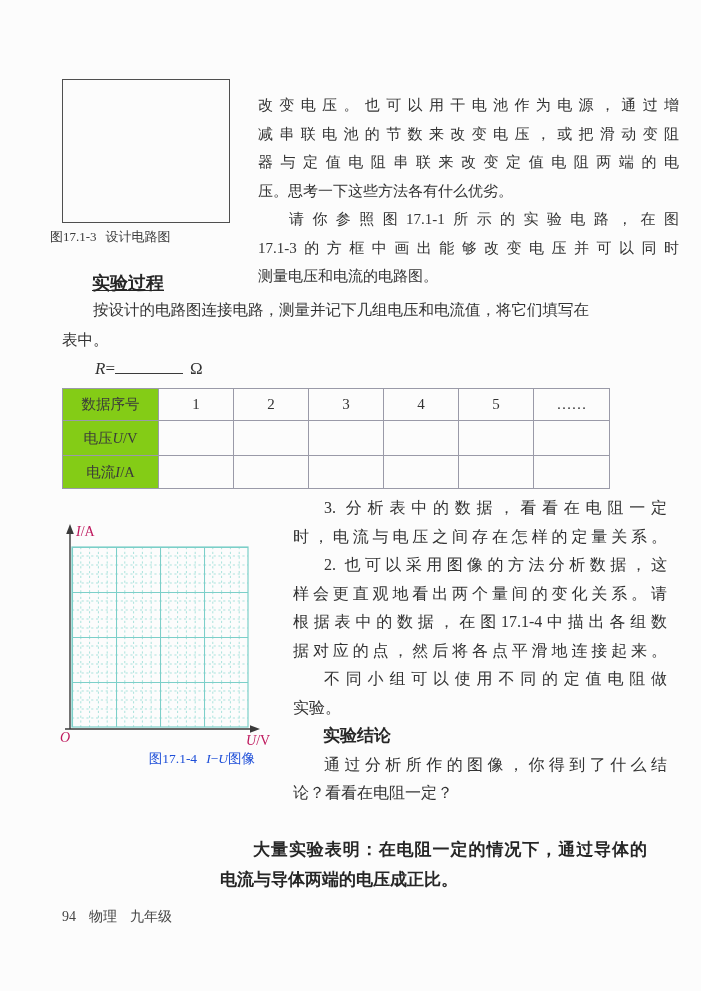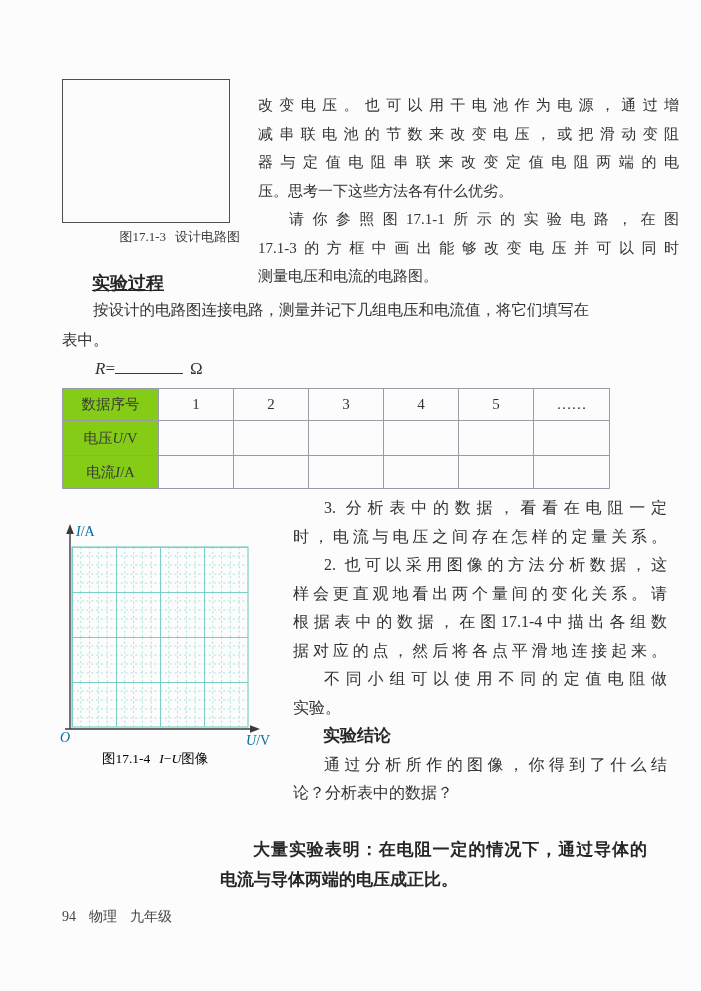--- a/index.html
+++ b/index.html
@@ -9,21 +9,21 @@
     font-family:"Liberation Serif","DejaVu Serif",serif;
   }
   .abs{position:absolute;}
   .line{display:block;}
   .fill{text-align:justify;text-align-last:justify;}
   .ind{text-indent:31px;}
   i.sym{font-style:italic;font-family:"Liberation Serif",serif;}
 
   
   #figure-box{left:62px;top:79px;width:166px;height:142px;border:1.5px solid #4f4f4f;background:#fcfcfc;}
-  #figure-caption{left:50px;top:228px;width:190px;text-align:right;font-size:13px;color:#3a3a3a;}
+  #figure-caption{left:50px;top:228px;width:190px;text-align:left;font-size:13px;color:#3a3a3a;}
   .cap-gap{display:inline-block;width:9px;}
 
   
   #intro{left:258px;top:71px;width:421px;font-size:15px;margin-top:20px;}
   #intro .line{height:28.5px;line-height:28.5px;}
 
   
   .sec-heading{font-size:18px;font-weight:bold;color:#262626;text-decoration:underline;}
   #heading-process{left:92px;top:271px;}
 
@@ -42,22 +42,22 @@
   table.dt th,table.dt td{border:1px solid #9a9aa8;padding:0;text-align:center;vertical-align:middle;}
   table.dt th{background:#84cc16;font-weight:normal;font-size:14.5px;color:#3a3a3a;}
   table.dt td{font-size:15px;color:#333;}
 
   
   #plot-svg{left:55px;top:522px;}
   .axis{stroke:#3a3a3a;stroke-width:1.4;}
   .ah{fill:#3a3a3a;stroke:none;}
   .minor{stroke:#a9e2dc;stroke-width:1;stroke-dasharray:2.2 2.6;fill:none;}
   .major{stroke:#7ccfc9;stroke-width:1.1;fill:none;}
-  .glabel{position:absolute;font-size:14px;color:#0369a1;}
-  #graph-caption{left:55px;top:750px;width:200px;text-align:center;font-size:13.5px;color:#000000;}
+  .glabel{position:absolute;font-size:14px;color:#be185d;}
+  #graph-caption{left:55px;top:750px;width:200px;text-align:right;font-size:13.5px;color:#1d4ed8;}
 
   
   #analysis{left:293px;top:494px;width:374px;font-size:16px;}
   #analysis .line{height:28.5px;line-height:28.5px;}
   #analysis .heading-line{font-size:17px;font-weight:bold;color:#262626;padding-left:30px;}
 
   
   #summary{left:220px;top:835px;width:427px;font-size:17px;font-weight:bold;color:#262626;}
   #summary .line{height:29.5px;line-height:29.5px;}
   #summary .ind{text-indent:33px;}
@@ -165,21 +165,21 @@
     <span class="line fill ind">3. 分析表中的数据，看看在电阻一定</span>
     <span class="line fill">时，电流与电压之间存在怎样的定量关系。</span>
     <span class="line fill ind">2. 也可以采用图像的方法分析数据，这</span>
     <span class="line fill">样会更直观地看出两个量间的变化关系。请</span>
     <span class="line fill">根据表中的数据，在图17.1-4中描出各组数</span>
     <span class="line fill">据对应的点，然后将各点平滑地连接起来。</span>
     <span class="line fill ind">不同小组可以使用不同的定值电阻做</span>
     <span class="line">实验。</span>
     <span class="line heading-line">实验结论</span>
     <span class="line fill ind">通过分析所作的图像，你得到了什么结</span>
-    <span class="line">论？分析表中的数据？</span>
+    <span class="line">论？看看在电阻一定？</span>
   </div>
 
   <div id="summary" class="abs">
     <span class="line fill ind">大量实验表明：在电阻一定的情况下，通过导体的</span>
     <span class="line">电流与导体两端的电压成正比。</span>
   </div>
 
   <div id="footer" class="abs">
     <span>94</span><span>物理</span><span>九年级</span>
   </div>

